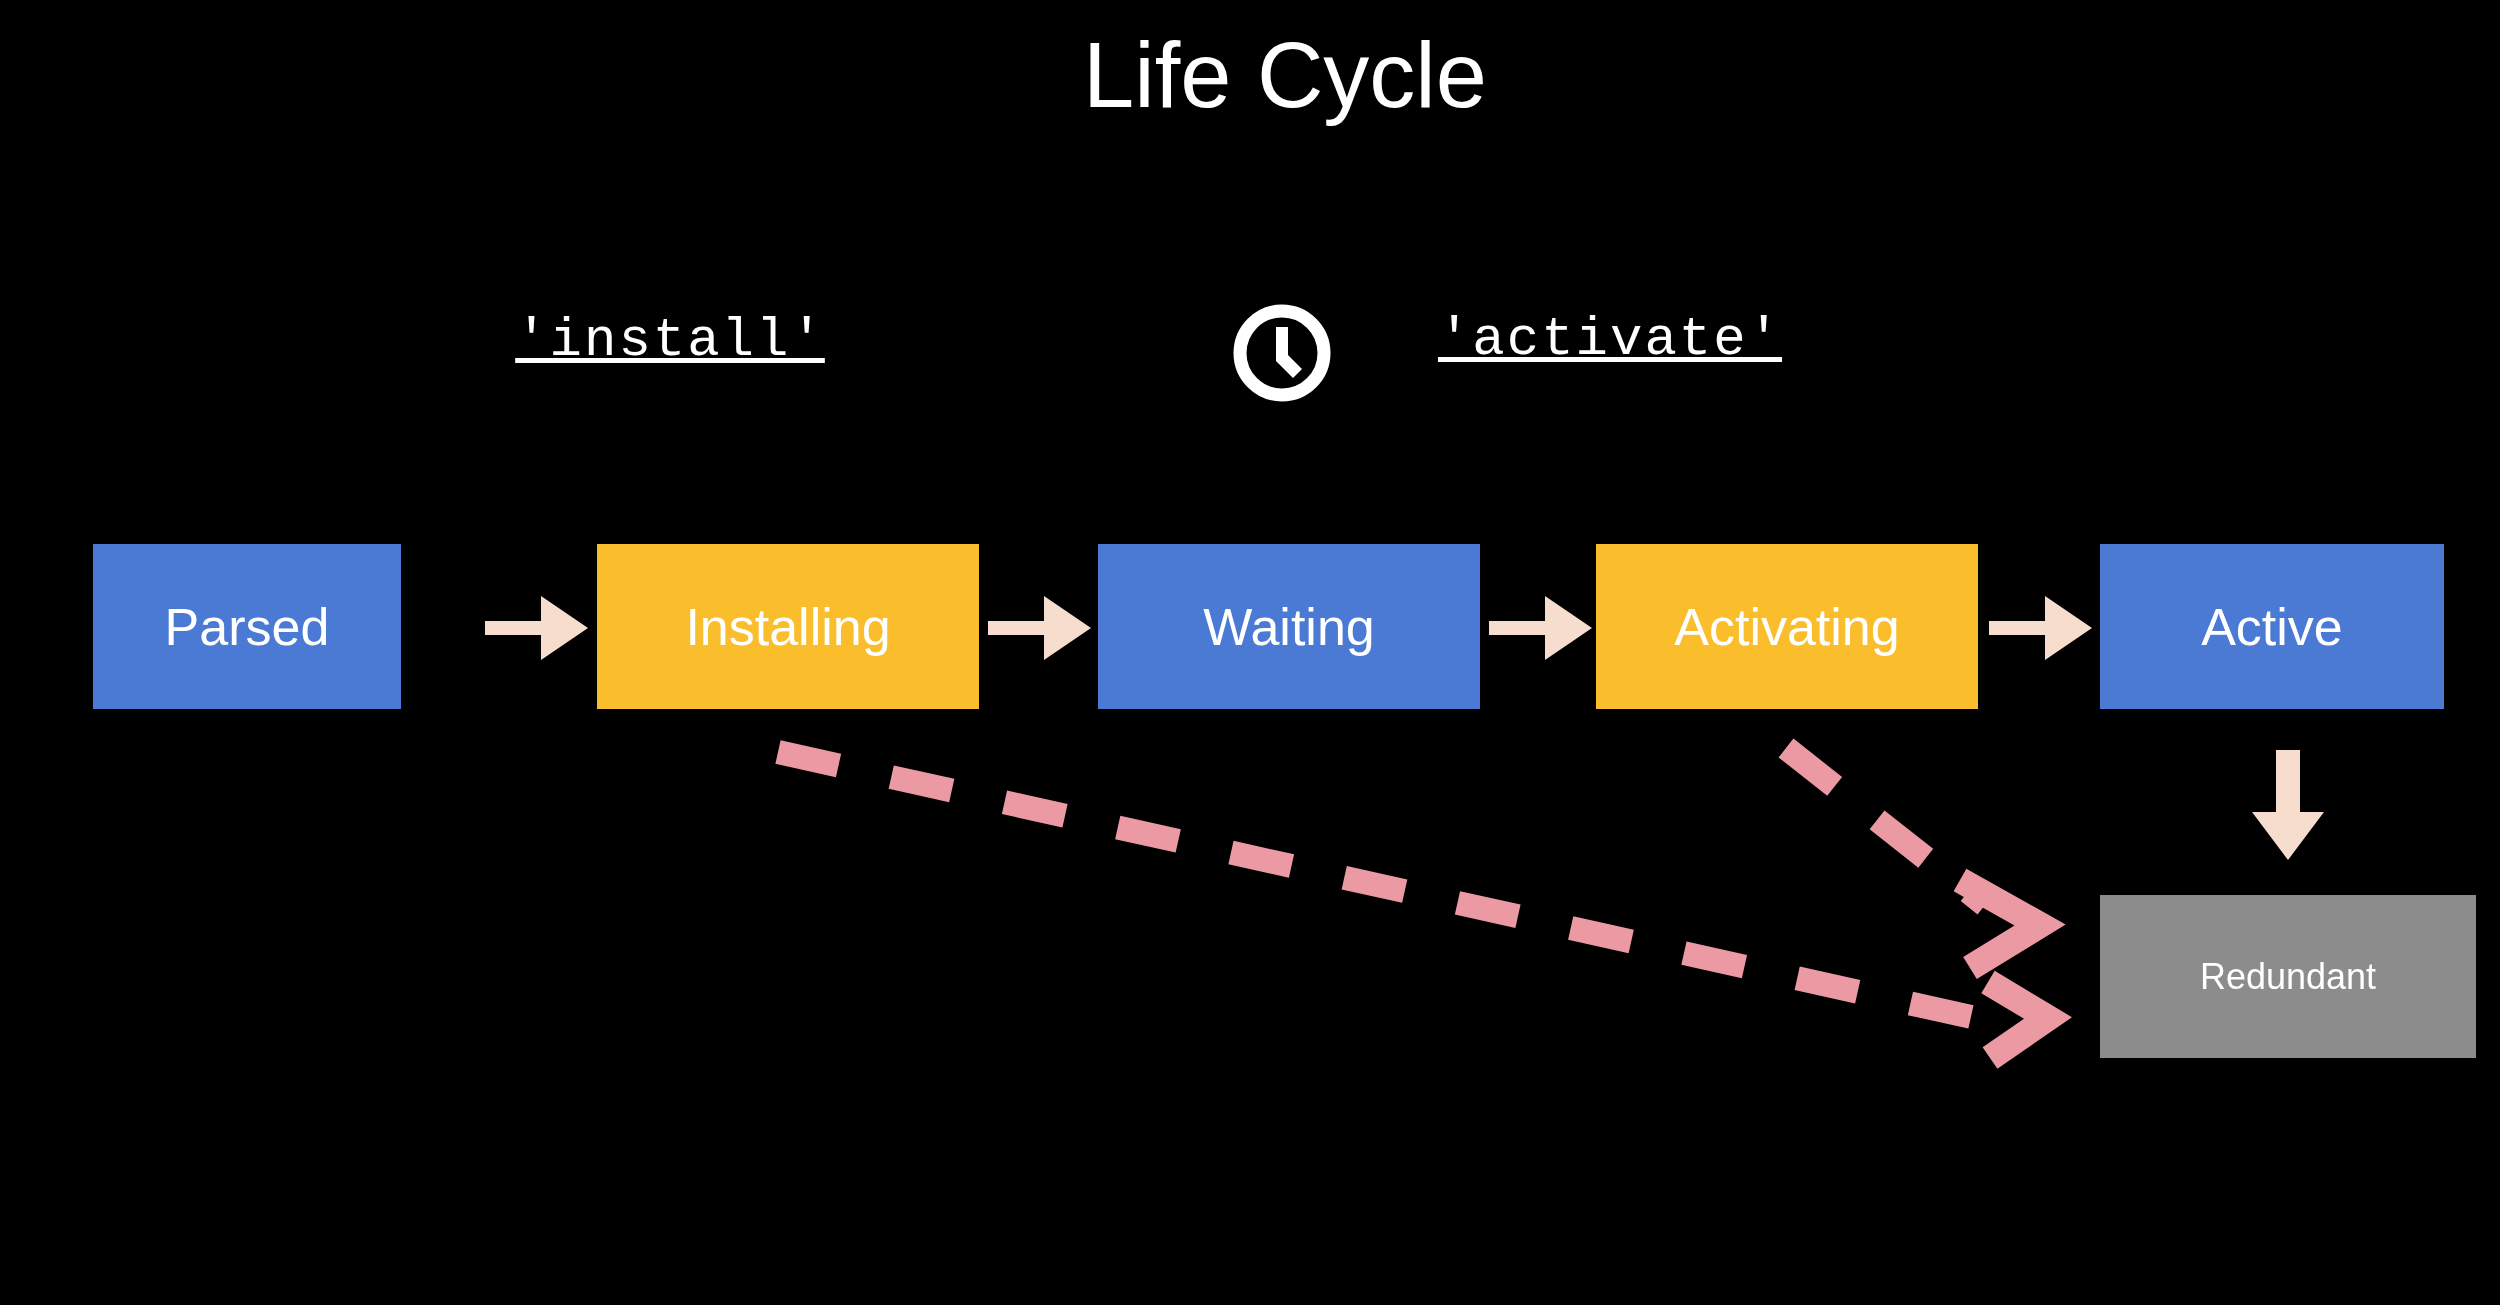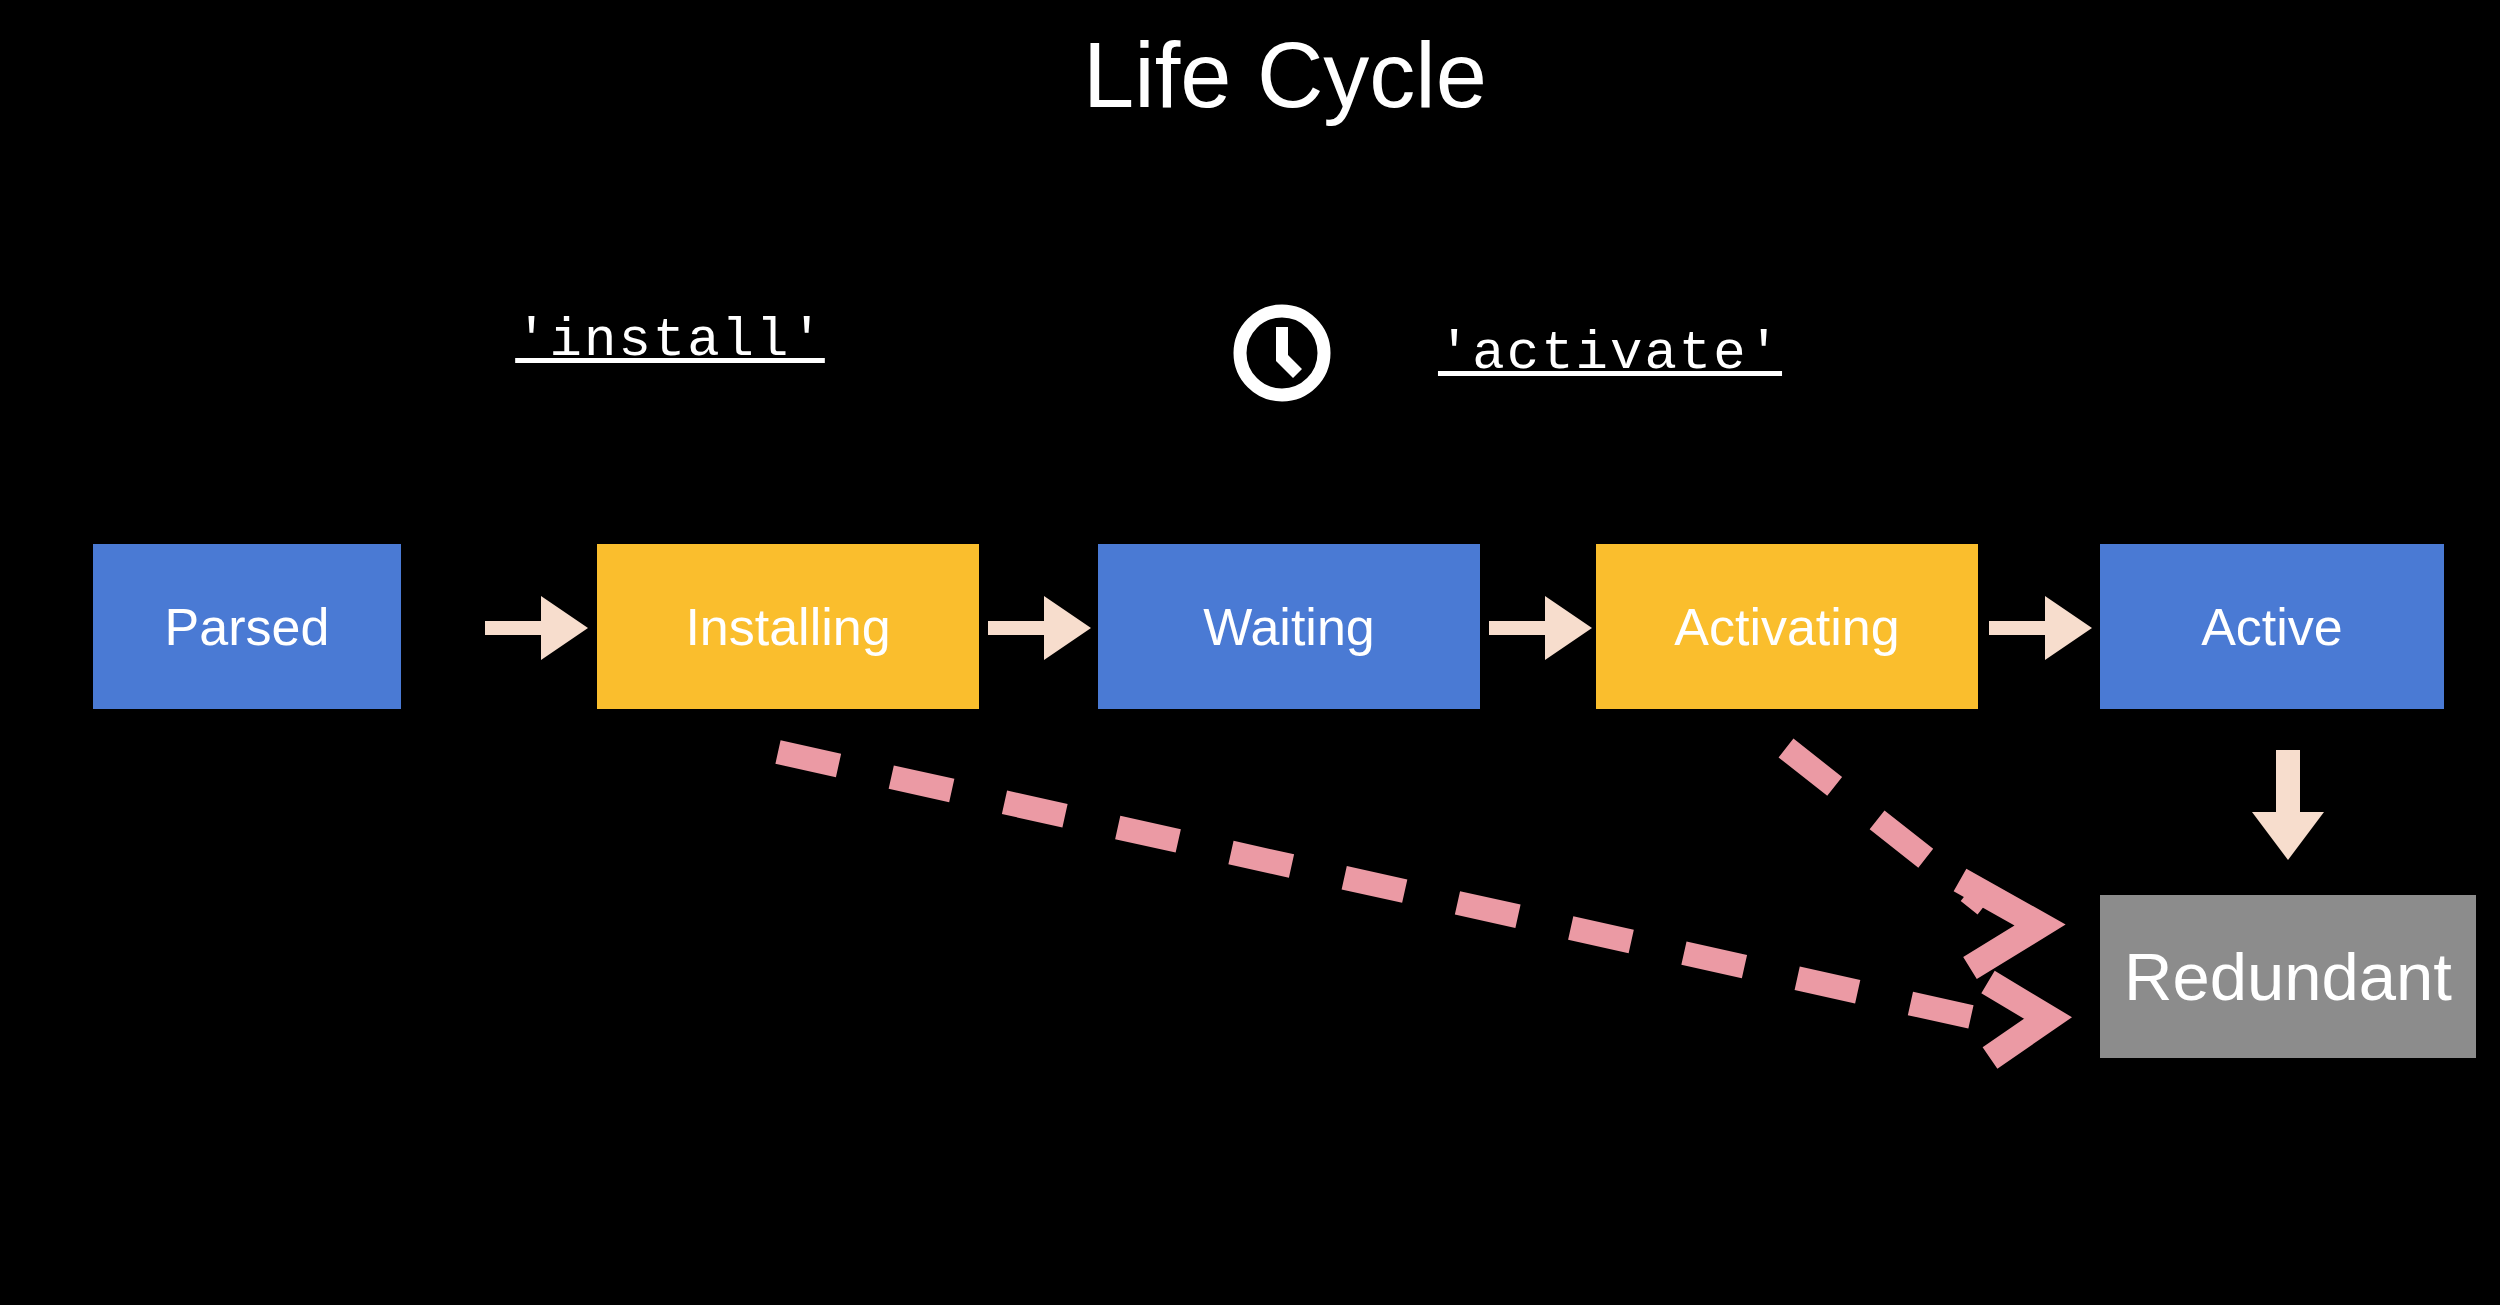--- a/index.html
+++ b/index.html
@@ -38,21 +38,21 @@
     color: #ffffff;
     font-family: "Liberation Mono", "DejaVu Sans Mono", monospace;
     font-size: 54px;
     font-weight: 400;
     letter-spacing: 2px;
     white-space: nowrap;
     text-align: center;
     text-decoration: underline;
   }
   #label-install { left: 470px; top: 310px; width: 400px; }
-  #label-activate { left: 1410px; top: 323px; width: 400px; }
+  #label-activate { left: 1410px; top: 309px; width: 400px; }
 
   
   #clock-icon {
     position: absolute;
     left: 1232px;
     top: 303px;
     width: 100px;
     height: 100px;
   }
 
@@ -89,21 +89,21 @@
     height: 163px;
     background: #8c8c8c;
     display: flex;
     align-items: center;
     justify-content: center;
     box-sizing: border-box;
   }
   #box-redundant .box-label {
     color: #ffffff;
     font-family: "Liberation Sans", sans-serif;
-    font-size: 67px;
+    font-size: 36px;
     font-weight: 400;
     line-height: 1;
     white-space: nowrap;
   }
 
   
   .chain-arrow {
     position: absolute;
     top: 592px;
     width: 105px;

